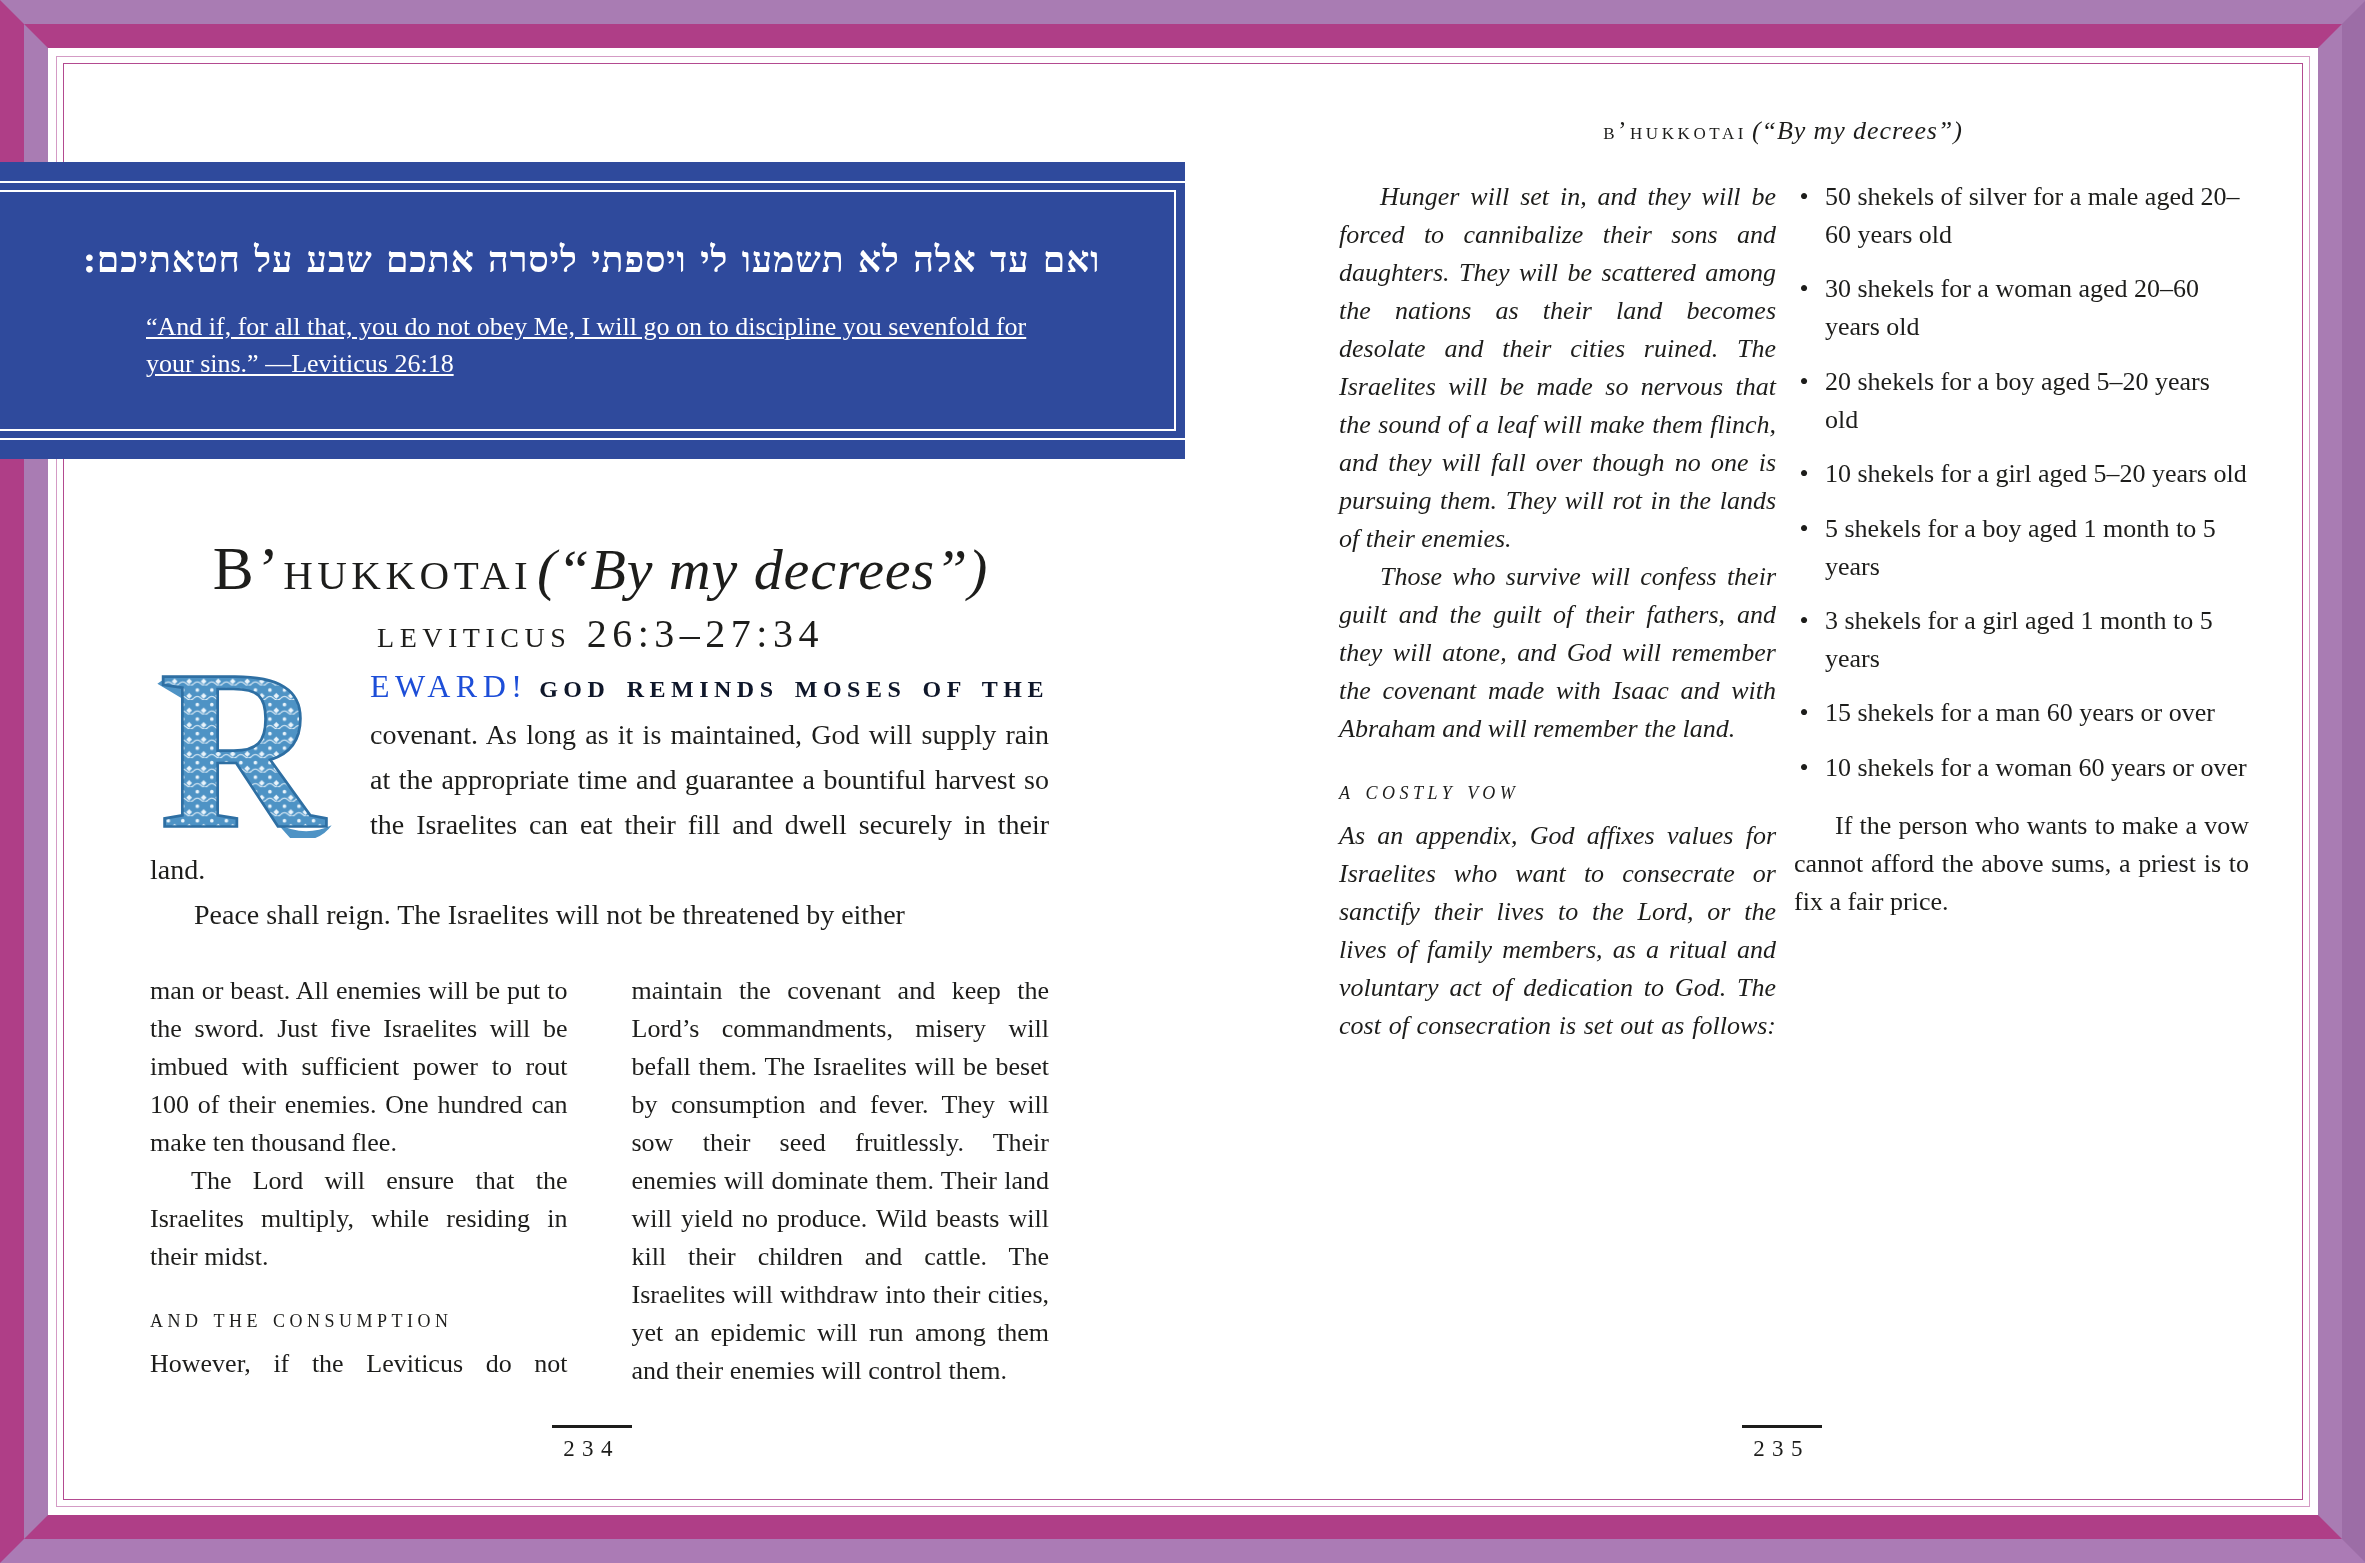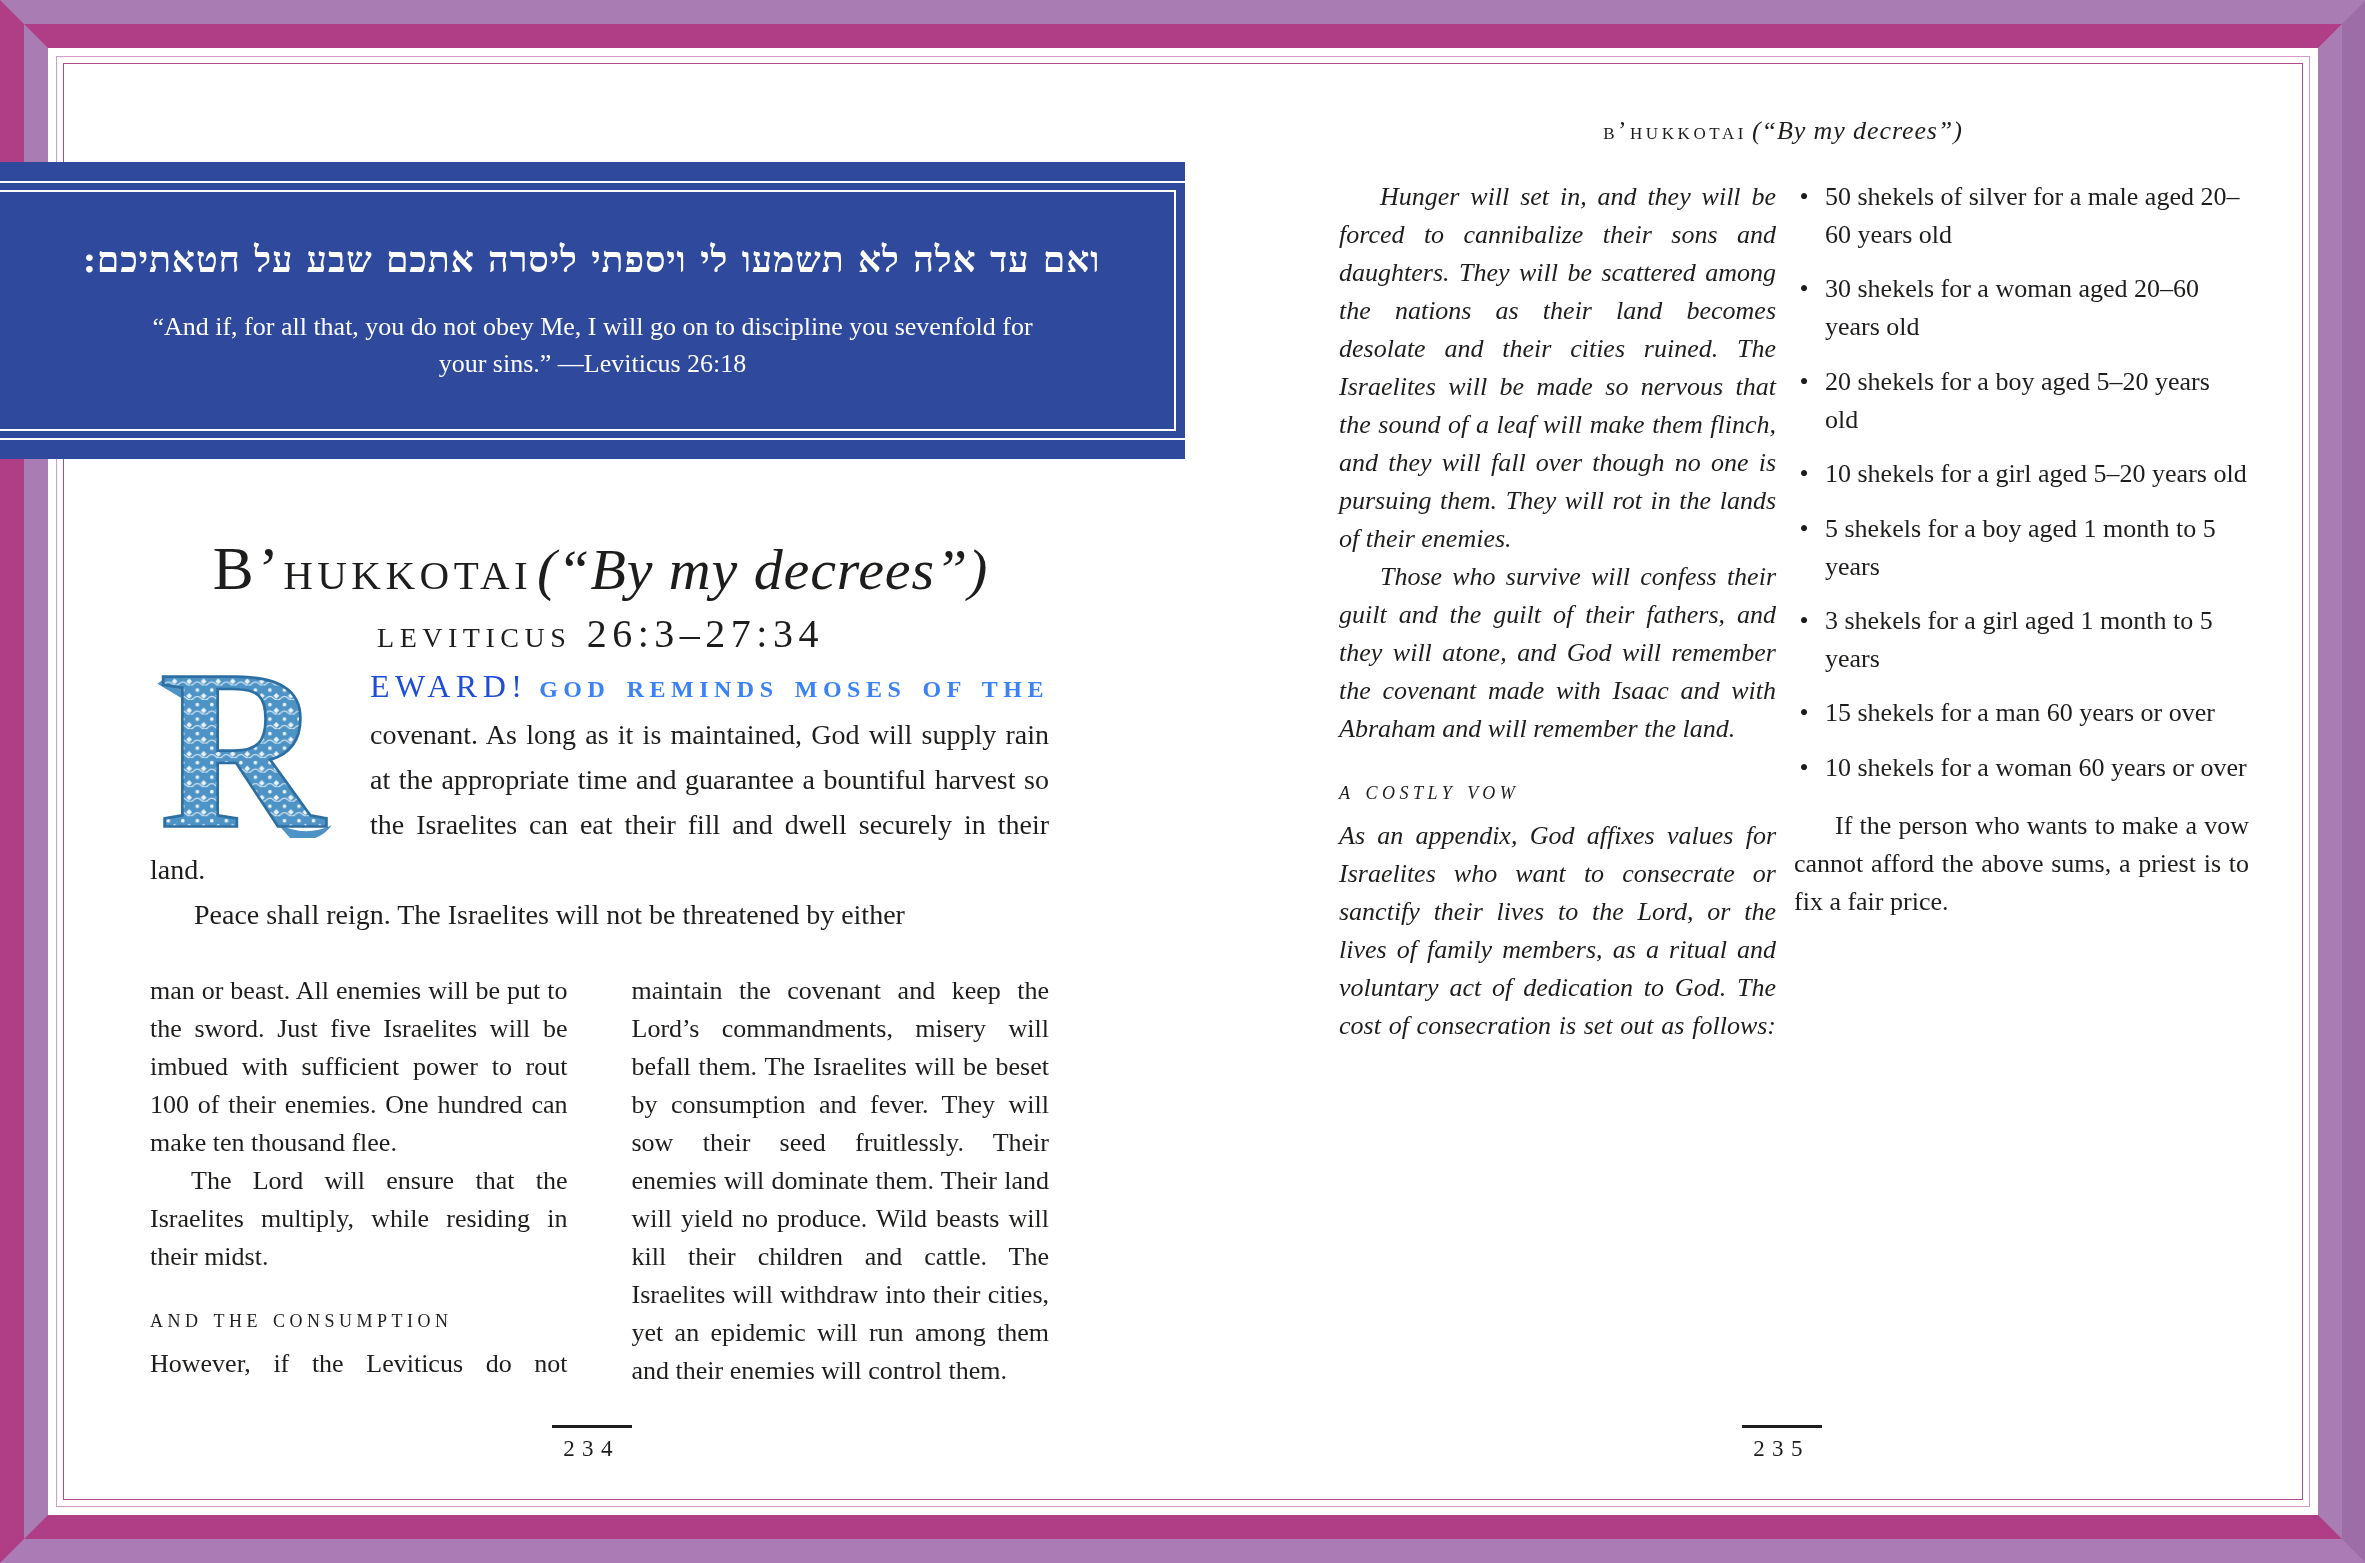--- a/index.html
+++ b/index.html
@@ -44,34 +44,34 @@
     border:2.7px solid #ffffff;
   }
   .banner-hebrew {
     position:absolute; left:27px; right:29px; top:76px;
     text-align:center; direction:rtl;
     font-family:"DejaVu Serif",serif; font-weight:bold;
     font-size:36px; color:#ffffff; letter-spacing:0.9px;
   }
   .banner-quote {
     position:absolute; left:146px; right:146px; top:146px;
-    text-align:center; font-size:26px; line-height:37px; color:#ffffff;
+    font-size:26px; line-height:37px; color:#ffffff;text-decoration:underline;
   }
   
   .title-block { position:absolute; left:150px; top:539px; width:901px; text-align:center; z-index:2; }
   .title-line { font-size:58px; line-height:58px; white-space:nowrap; }
   .sc { font-variant:small-caps; letter-spacing:4.5px; display:inline-block; }
   .title-line .sc::first-letter { font-size:1.06em; }
   .title-gloss { font-style:italic; letter-spacing:0.9px; }
   .subtitle { margin-top:11px; font-variant:small-caps; font-size:40px; letter-spacing:5.5px; }
   .intro-block { position:absolute; left:150px; top:664px; width:899px; z-index:2; }
   .intro-p { margin:0; font-size:28px; line-height:45px; text-align:justify; }
   .dropcap-wrap { float:left; width:209px; height:167px; margin:7.3px 11px 0 0; }
   .lead-blue  { font-size:32px; font-weight:normal; letter-spacing:5.5px; color:#1d4ed8; }
-  .lead-black { font-size:24px; font-weight:bold; letter-spacing:5.5px; color:#3b82f6; }
+  .lead-black { font-size:24px; font-weight:bold; letter-spacing:5.5px; color:#0f172a; }
   .peace-line { margin:0; font-size:28px; line-height:45px; text-indent:44px; white-space:nowrap; }
   .twocol { position:absolute; left:150px; top:972px; width:899px; display:flex; gap:64px; z-index:2; }
   .col { width:429px; font-size:26px; line-height:38px; text-align:justify; }
   .col p { margin:0; }
   .p-indent { text-indent:41px; }
   .sec-heading {
     margin:24px 0 7.3px 0 !important;
     font-variant:small-caps; font-size:26px; letter-spacing:4.5px;
     text-align:left; text-indent:0;
   }

